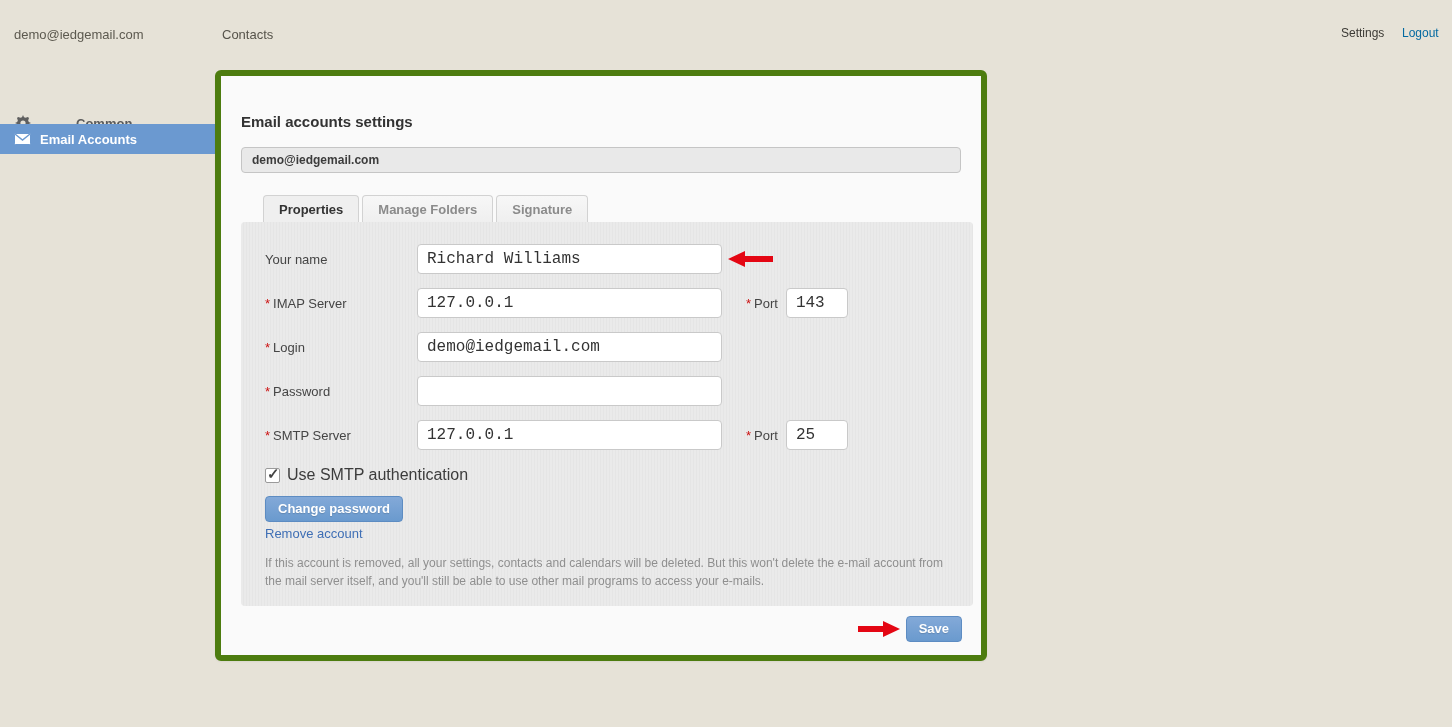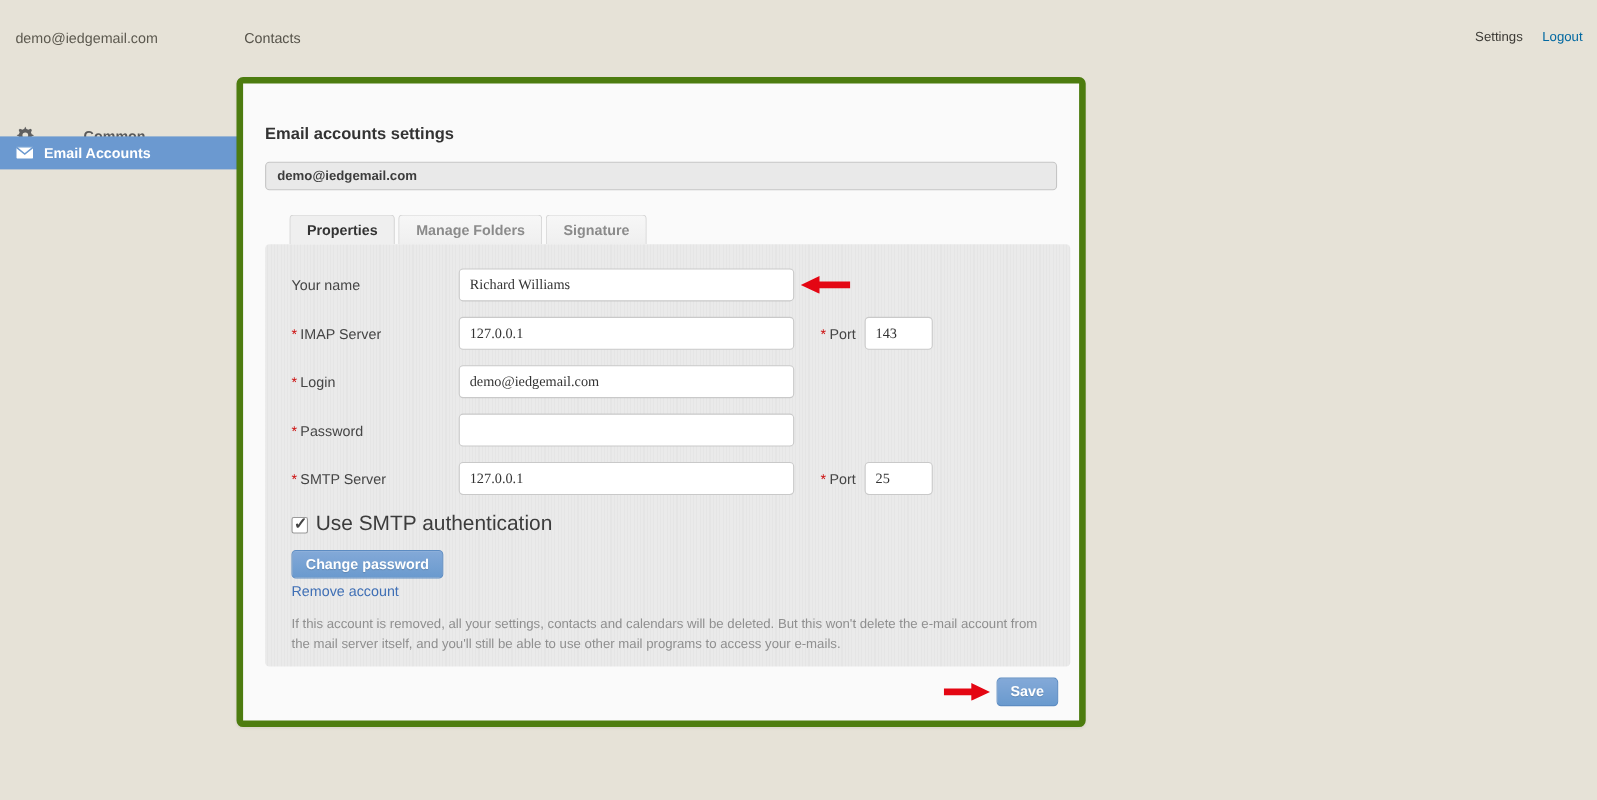--- a/index.html
+++ b/index.html
@@ -65,39 +65,39 @@
     width:732px; height:384px;
     background:repeating-linear-gradient(to right,#eaeaea 0 2px,#e5e5e5 2px 3px);
     border-radius:4px; padding:22px 24px 0 24px; position:relative;
   }
   .form-row { display:flex; align-items:center; height:30px; margin-bottom:14px; position:relative; }
   .flabel { width:152px; font-size:13px; color:#454545; }
   .req { color:#cc1111; margin-right:3px; }
   .txt {
     width:305px; height:30px; background:#fff;
     border:1px solid #c9c9c9; border-radius:4px;
-    padding:0 9px; font-family:Liberation Serif, serif;
-    font-size:13px; color:#333; outline:none;
+    padding:0 9px; font-family:Liberation Mono, monospace;
+    font-size:16px; color:#333; outline:none;
   }
   .port-label { margin-left:24px; font-size:13px; color:#454545; white-space:nowrap; }
   .port-txt { width:62px; margin-left:8px; }
 
   .arrow-left-wrap { position:absolute; left:463px; top:7px; }
 
   
   .chk-row { display:flex; align-items:center; margin-top:16px; cursor:pointer; }
   .chk-box {
     width:15px; height:15px; background:#fff; border:1px solid #9a9a9a;
     border-radius:2px; position:relative; flex:none;
   }
   .chk-mark {
     position:absolute; left:1px; top:-4px;
     font-size:15px; font-weight:bold; color:#444;
   }
-  .chk-label { margin-left:7px; font-size:19px; color:#3c3c3c; }
+  .chk-label { margin-left:7px; font-size:16px; color:#3c3c3c; }
 
   
   .btn-blue {
     display:inline-block; margin-top:12px;
     background:linear-gradient(#83a9d8,#6a9ace);
     border:1px solid #5d8cc2; border-radius:4px;
     color:#fff; font-size:13px; font-weight:bold;
     padding:4px 12px 5px; cursor:pointer;
     text-shadow:0 1px 1px rgba(0,0,0,0.15);
   }

